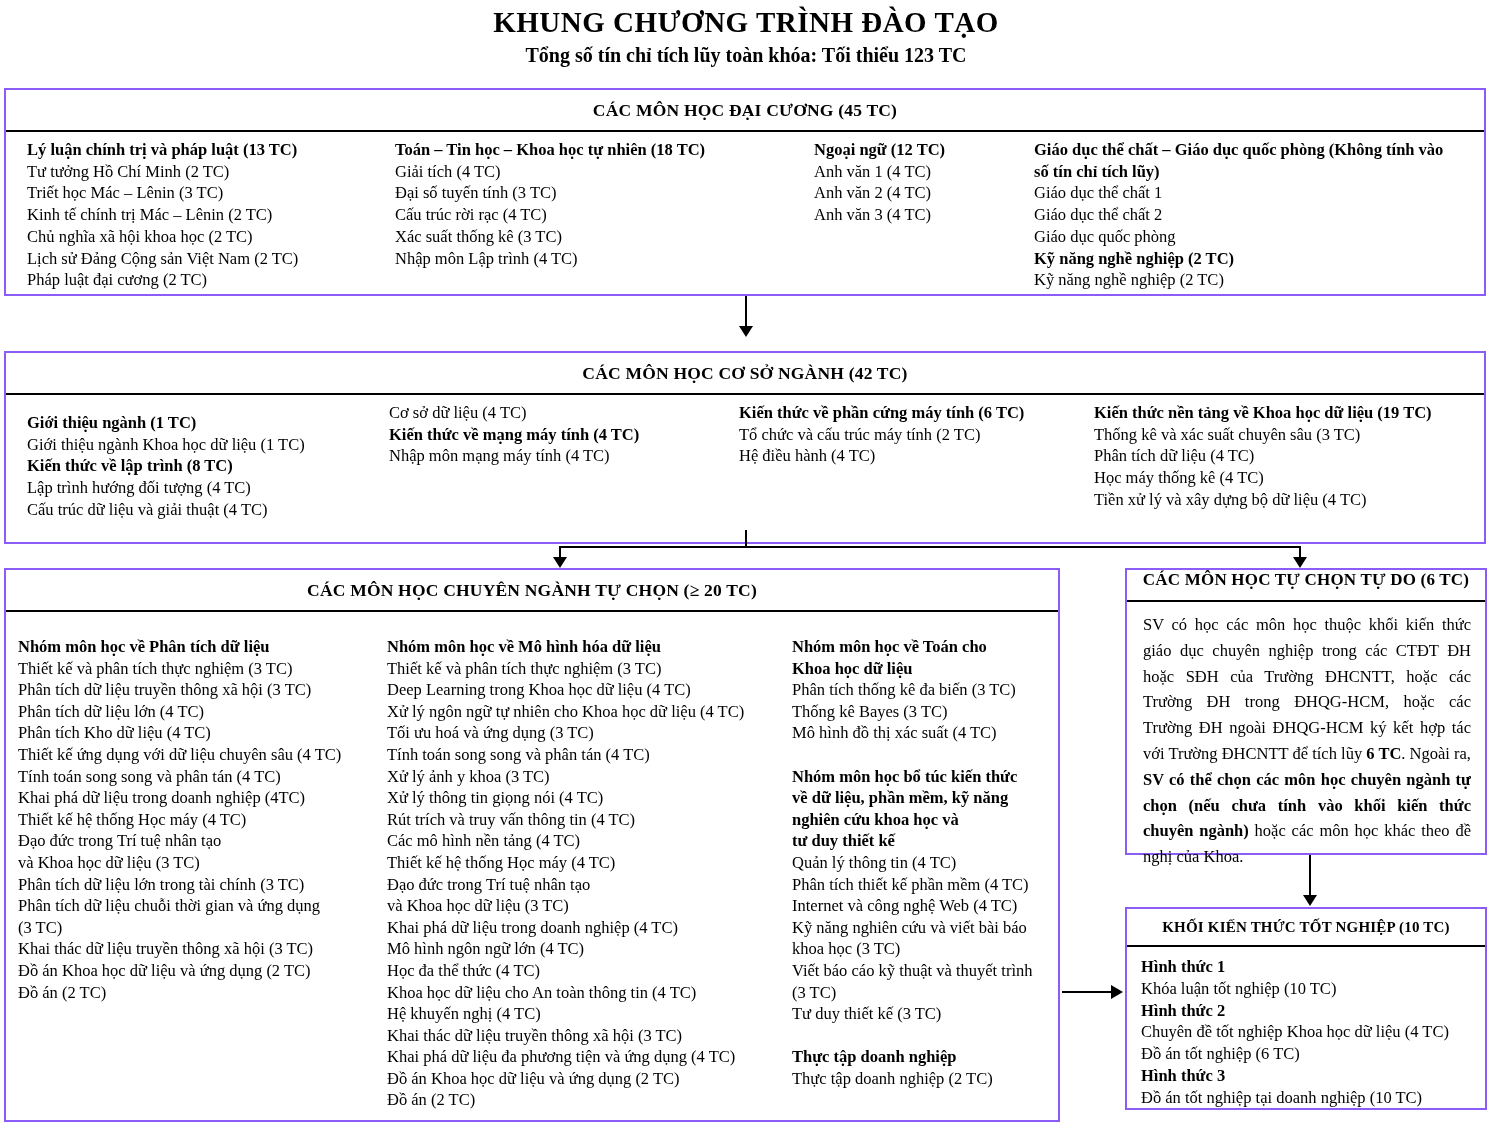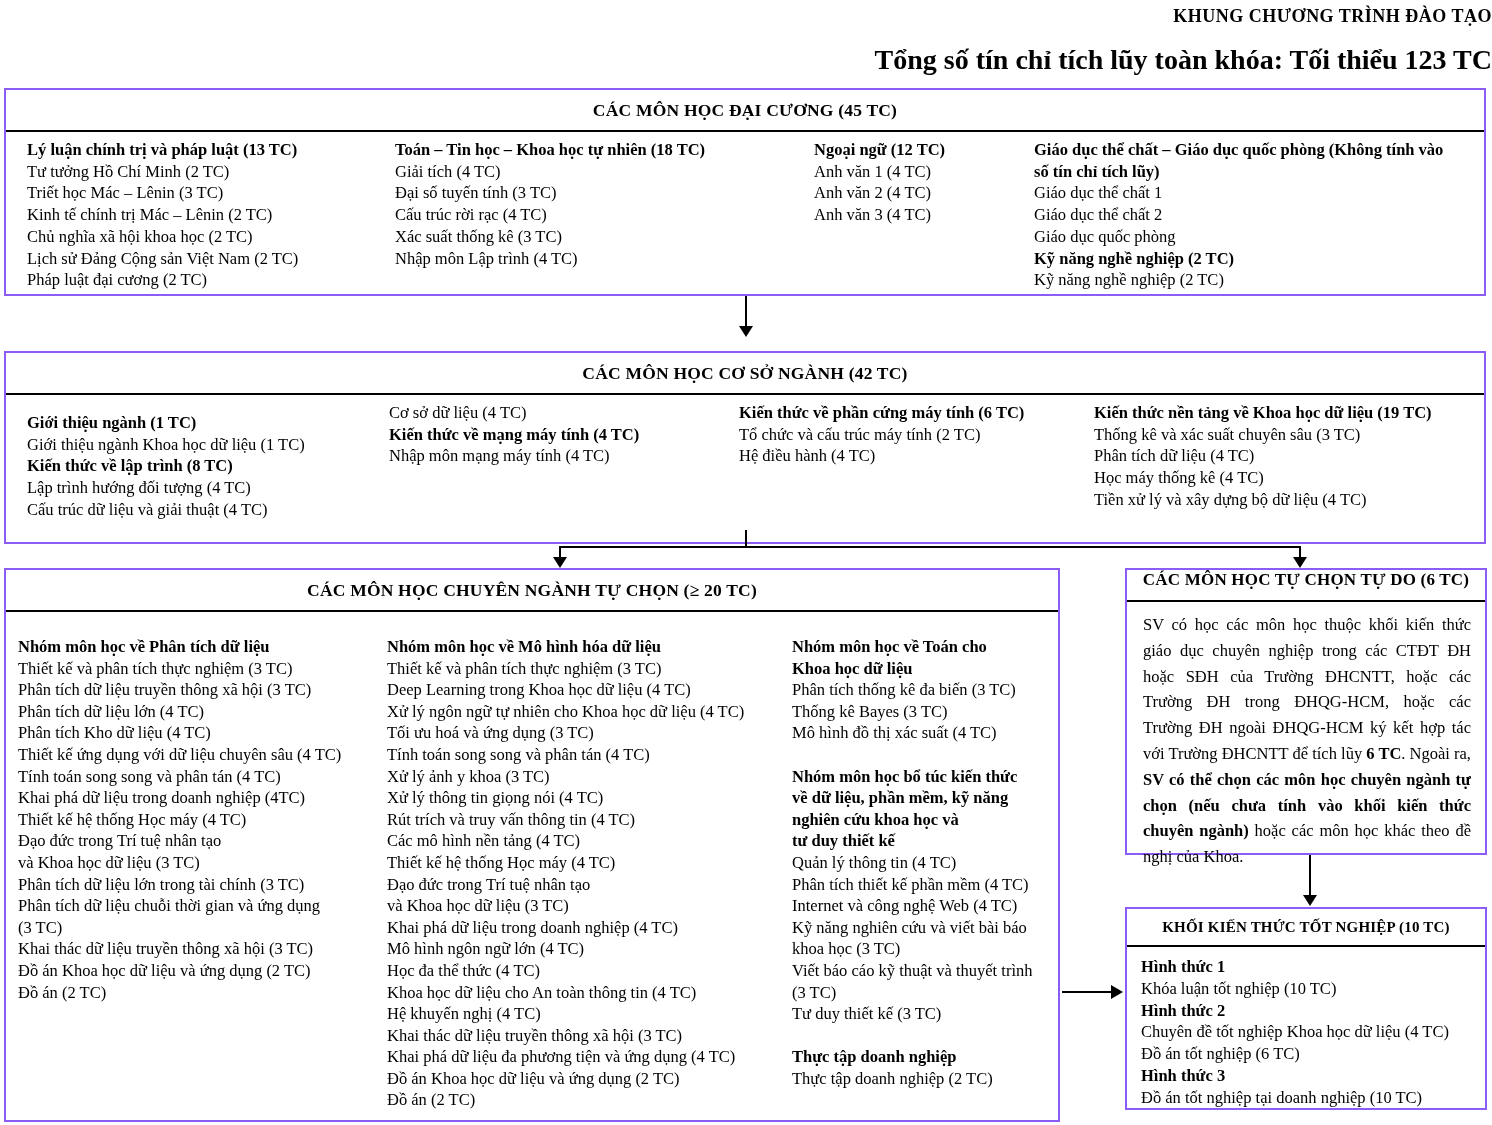--- a/index.html
+++ b/index.html
@@ -1,26 +1,26 @@
 <!DOCTYPE html>
 <html lang="vi"><head>
 <meta charset="utf-8">
 <style>
   html,body{margin:0;padding:0;background:#fff;}
   .page{
     position:relative;width:1492px;height:1125px;background:#fff;color:#000;
     font-family:"Liberation Serif","DejaVu Serif",serif;overflow:hidden;
   }
   .title{
-    position:absolute;top:6px;left:0;width:100%;text-align:right;
-    font-size:18px;font-weight:bold;letter-spacing:.5px;
+    position:absolute;top:6px;left:0;width:100%;text-align:center;
+    font-size:29px;font-weight:bold;letter-spacing:.5px;
   }
   .subtitle{
-    position:absolute;top:44px;left:0;width:100%;text-align:right;
-    font-size:28px;font-weight:bold;
+    position:absolute;top:44px;left:0;width:100%;text-align:center;
+    font-size:20px;font-weight:bold;
   }
   .box{position:absolute;border:2px solid #8b5cf6;background:#fff;box-sizing:border-box;}
   .box-header{
     border-bottom:2px solid #000;text-align:center;font-weight:bold;
     font-size:17.5px;padding:10px 4px 9px 4px;letter-spacing:.2px;
   }
   .box-body{position:relative;width:100%;}
   .col{position:absolute;top:0;font-size:16.5px;line-height:21.7px;padding-top:7px;}
   .col .line{white-space:nowrap;}
   .col .line.b{font-weight:bold;}

